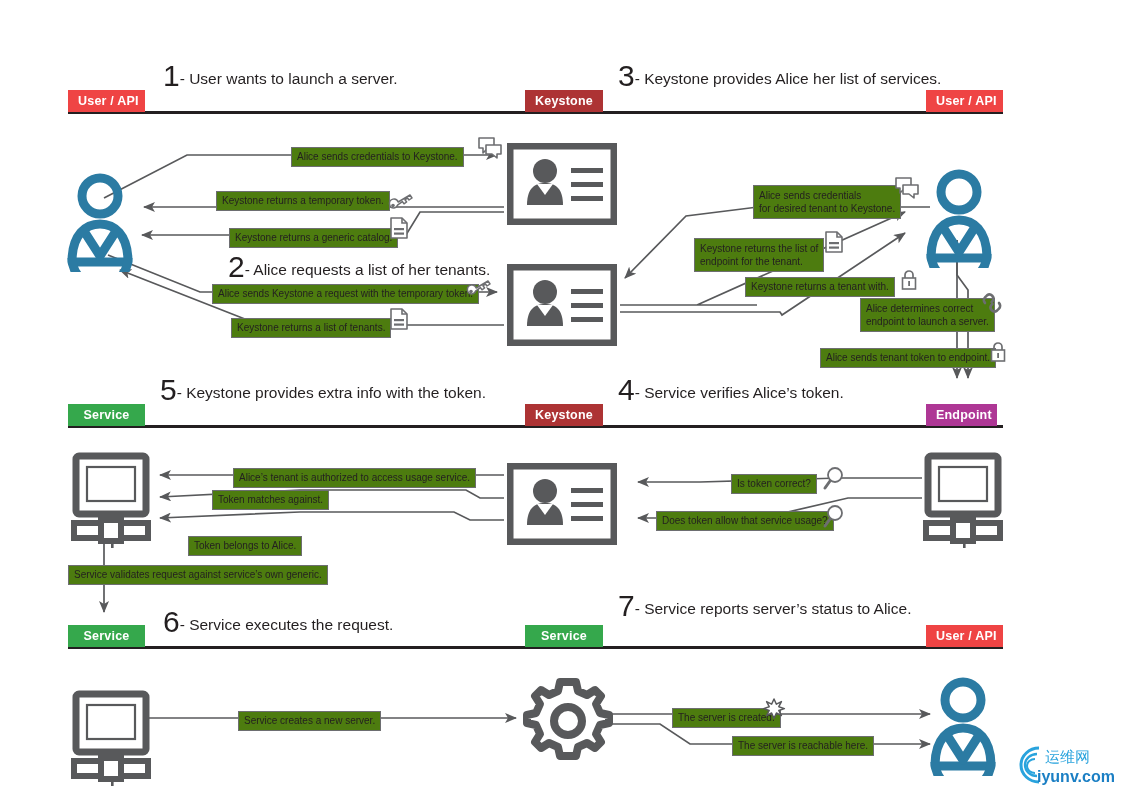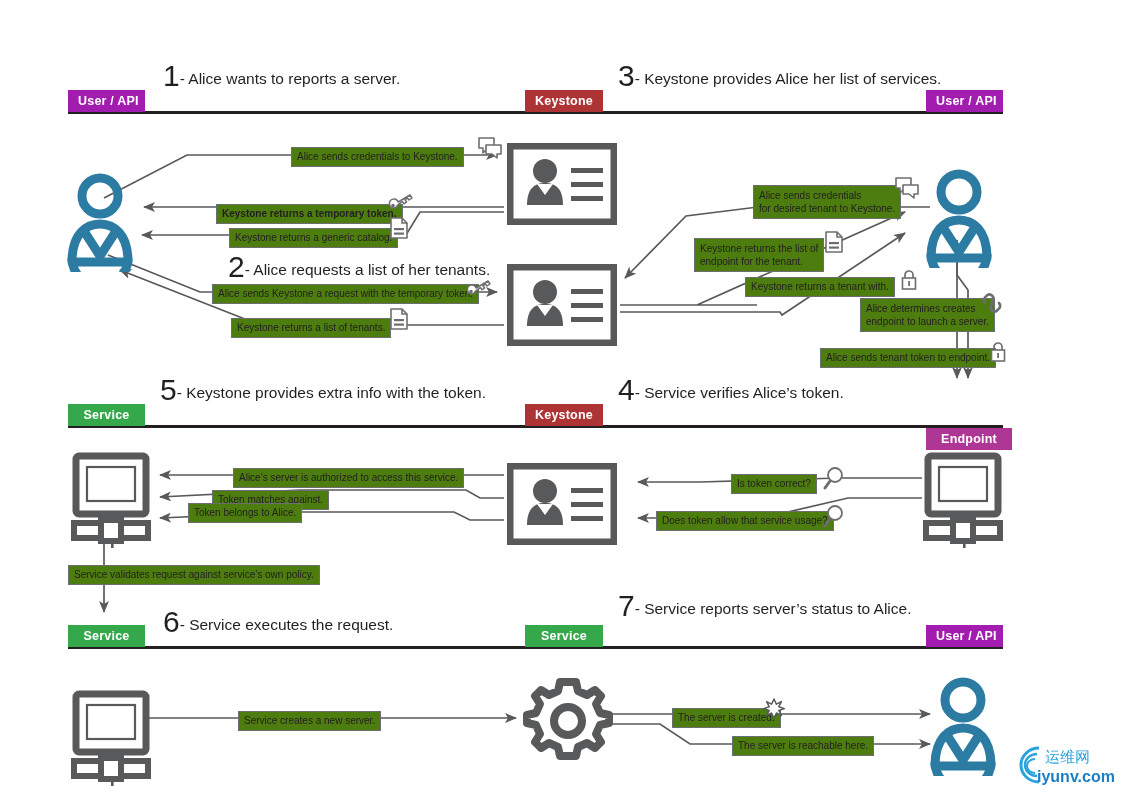--- a/index.html
+++ b/index.html
@@ -34,21 +34,21 @@
     line-height: 22px;
     color: #ffffff;
     font-size: 12.5px;
     font-weight: bold;
     text-align: center;
     letter-spacing: 0.2px;
     white-space: nowrap;
     padding: 0 10px;
     box-sizing: border-box;
   }
-  .badge.user   { background: #a21caf; text-align: center; }
+  .badge.user   { background: #ef4444; text-align: center; }
   .badge.keyst  { background: #ad3334; }
   .badge.svc    { background: #35a84c; }
   .badge.endp   { background: #ae3795; }
 
   
   .step {
     position: absolute;
     white-space: nowrap;
     color: #231f20;
   }
@@ -148,21 +148,21 @@
       <path d="M612,724 L660,724 L690,744 L930,744" marker-end="url(#ahL)"></path>
     </g>
   </svg>
 
   <div class="rule" style="top:111px;"></div>
   <div class="badge user" style="left:68px;  top:90px;  width:77px;">User / API</div>
   <div class="badge keyst" style="left:525px; top:90px;  width:78px;">Keystone</div>
   <div class="badge user" style="left:926px; top:90px;  width:77px;">User / API</div>
 
   <div class="step" style="left:163px; top:61px;">
-    <span class="num">1</span><span class="txt">- Alice wants to reports a server.</span>
+    <span class="num">1</span><span class="txt">- User wants to launch a server.</span>
   </div>
   <div class="step" style="left:618px; top:61px;">
     <span class="num">3</span><span class="txt">- Keystone provides Alice her list of services.</span>
   </div>
   <div class="step" style="left:228px; top:252px;">
     <span class="num">2</span><span class="txt">- Alice requests a list of her tenants.</span>
   </div>
 
   <div class="abs" style="left:62px; top:172px; z-index:5;">
     <svg width="76" height="100" viewBox="0 0 76 100">
@@ -207,21 +207,21 @@
   </div>
 
   <div class="msg" style="left:291px; top:147px;">Alice sends credentials to Keystone.</div>
   <div class="glyph" style="left:477px; top:136px;">
     <svg width="26" height="24" viewBox="0 0 26 24">
       <path d="M2,2 h15 v10 h-6 l-5,5 v-5 h-4 z" fill="#ffffff" stroke="#6d6e71" stroke-width="1.6" stroke-linejoin="round"></path>
       <path d="M9,9 h15 v9 h-4 v4 l-5,-4 h-6 z" fill="#ffffff" stroke="#6d6e71" stroke-width="1.6" stroke-linejoin="round"></path>
     </svg>
   </div>
 
-  <div class="msg" style="left:216px; top:204px;font-weight:bold;">Keystone returns a temporary token.</div>
+  <div class="msg" style="left:216px; top:191px;">Keystone returns a temporary token.</div>
   <div class="glyph" style="left:385px; top:192px;">
     <svg width="28" height="22" viewBox="0 0 28 22">
       <path d="M9,16 a4.5,4.5 0 1 1 4.2,-6 L25,3 l2,3 l-3,2 l-1.5,-2 l-2.5,1.8 l1.6,2.2 l-2.6,1.8 l-1.6,-2.2 l-4.6,3.2 A4.5,4.5 0 0 1 9,16 z" fill="#ffffff" stroke="#6d6e71" stroke-width="1.5" stroke-linejoin="round"></path>
       <circle cx="8" cy="13.5" r="1.8" fill="#6d6e71"></circle>
     </svg>
   </div>
 
   <div class="msg" style="left:229px; top:228px;">Keystone returns a generic catalog.</div>
   <div class="glyph" style="left:389px; top:216px;">
     <svg width="20" height="24" viewBox="0 0 20 24">
@@ -277,21 +277,21 @@
   <div class="msg" style="left:745px; top:277px;">Keystone returns a tenant with.</div>
   <div class="glyph" style="left:899px; top:268px;">
     <svg width="20" height="24" viewBox="0 0 20 24">
       <path d="M6,10 v-3 a4,4 0 0 1 8,0 v3" fill="none" stroke="#6d6e71" stroke-width="1.7"></path>
       <rect x="3.5" y="10" width="13" height="11" fill="#ffffff" stroke="#6d6e71" stroke-width="1.6"></rect>
       <rect x="9.2" y="13" width="1.8" height="5" fill="#6d6e71"></rect>
     </svg>
   </div>
 
   <div class="msg two" style="left:860px; top:298px;">
-    <div>Alice determines creates</div>
+    <div>Alice determines correct</div>
     <div>endpoint to launch a server.</div>
   </div>
   <div class="glyph" style="left:980px; top:291px;">
     <svg width="24" height="24" viewBox="0 0 24 24">
       <path d="M5,12 a4,4 0 0 1 0,-5.6 l2,-2 a4,4 0 0 1 5.6,5.6 l-1,1" fill="none" stroke="#6d6e71" stroke-width="2.6" stroke-linecap="round"></path>
       <path d="M19,12 a4,4 0 0 1 0,5.6 l-2,2 a4,4 0 0 1 -5.6,-5.6 l1,-1" fill="none" stroke="#6d6e71" stroke-width="2.6" stroke-linecap="round"></path>
     </svg>
   </div>
 
   <div class="msg" style="left:820px; top:348px;">Alice sends tenant token to endpoint.</div>
@@ -299,21 +299,21 @@
     <svg width="20" height="24" viewBox="0 0 20 24">
       <path d="M6,10 v-3 a4,4 0 0 1 8,0 v3" fill="none" stroke="#6d6e71" stroke-width="1.7"></path>
       <rect x="3.5" y="10" width="13" height="11" fill="#ffffff" stroke="#6d6e71" stroke-width="1.6"></rect>
       <rect x="9.2" y="13" width="1.8" height="5" fill="#6d6e71"></rect>
     </svg>
   </div>
 
   <div class="rule" style="top:425px;"></div>
   <div class="badge svc" style="left:68px;  top:404px; width:77px;">Service</div>
   <div class="badge keyst" style="left:525px; top:404px; width:78px;">Keystone</div>
-  <div class="badge endp" style="left:926px; top:428px; width:86px;">Endpoint</div>
+  <div class="badge endp" style="left:926px; top:404px; width:71px;">Endpoint</div>
 
   <div class="step" style="left:160px; top:375px;">
     <span class="num">5</span><span class="txt">- Keystone provides extra info with the token.</span>
   </div>
   <div class="step" style="left:618px; top:375px;">
     <span class="num">4</span><span class="txt">- Service verifies Alice’s token.</span>
   </div>
 
   <div class="abs" style="left:68px; top:452px; z-index:5;">
     <svg width="86" height="96" viewBox="0 0 86 96">
@@ -342,24 +342,24 @@
     <svg width="86" height="96" viewBox="0 0 86 96">
       <rect x="8" y="4" width="70" height="58" rx="3" fill="#ffffff" stroke="#58595b" stroke-width="7"></rect>
       <rect x="19" y="15" width="48" height="34" fill="#ffffff" stroke="#58595b" stroke-width="2.2"></rect>
       <rect x="38" y="62" width="10" height="9" fill="#58595b"></rect>
       <rect x="6" y="71" width="74" height="15" fill="#ffffff" stroke="#58595b" stroke-width="6"></rect>
       <rect x="33" y="68" width="20" height="21" fill="#ffffff" stroke="#58595b" stroke-width="6"></rect>
       <rect x="43" y="88" width="2.6" height="8" fill="#58595b"></rect>
     </svg>
   </div>
 
-  <div class="msg" style="left:233px; top:468px;">Alice’s server is authorized to access this service.</div>
+  <div class="msg" style="left:233px; top:468px;">Alice’s tenant is authorized to access usage service.</div>
   <div class="msg" style="left:212px; top:490px;">Token matches against.</div>
-  <div class="msg" style="left:188px; top:503px;">Token belongs to Alice.</div>
-  <div class="msg" style="left:68px;  top:565px;">Service validates request against service’s own policy.</div>
+  <div class="msg" style="left:188px; top:536px;">Token belongs to Alice.</div>
+  <div class="msg" style="left:68px;  top:565px;">Service validates request against service’s own generic.</div>
 
   <div class="msg" style="left:731px; top:474px;">Is token correct?</div>
   <div class="glyph" style="left:822px; top:466px;">
     <svg width="24" height="26" viewBox="0 0 24 26">
       <circle cx="13" cy="9" r="7" fill="#ffffff" stroke="#6d6e71" stroke-width="1.8"></circle>
       <path d="M8,15 L3,22" stroke="#6d6e71" stroke-width="3" stroke-linecap="round"></path>
     </svg>
   </div>
 
   <div class="msg" style="left:656px; top:511px;">Does token allow that service usage?</div>

